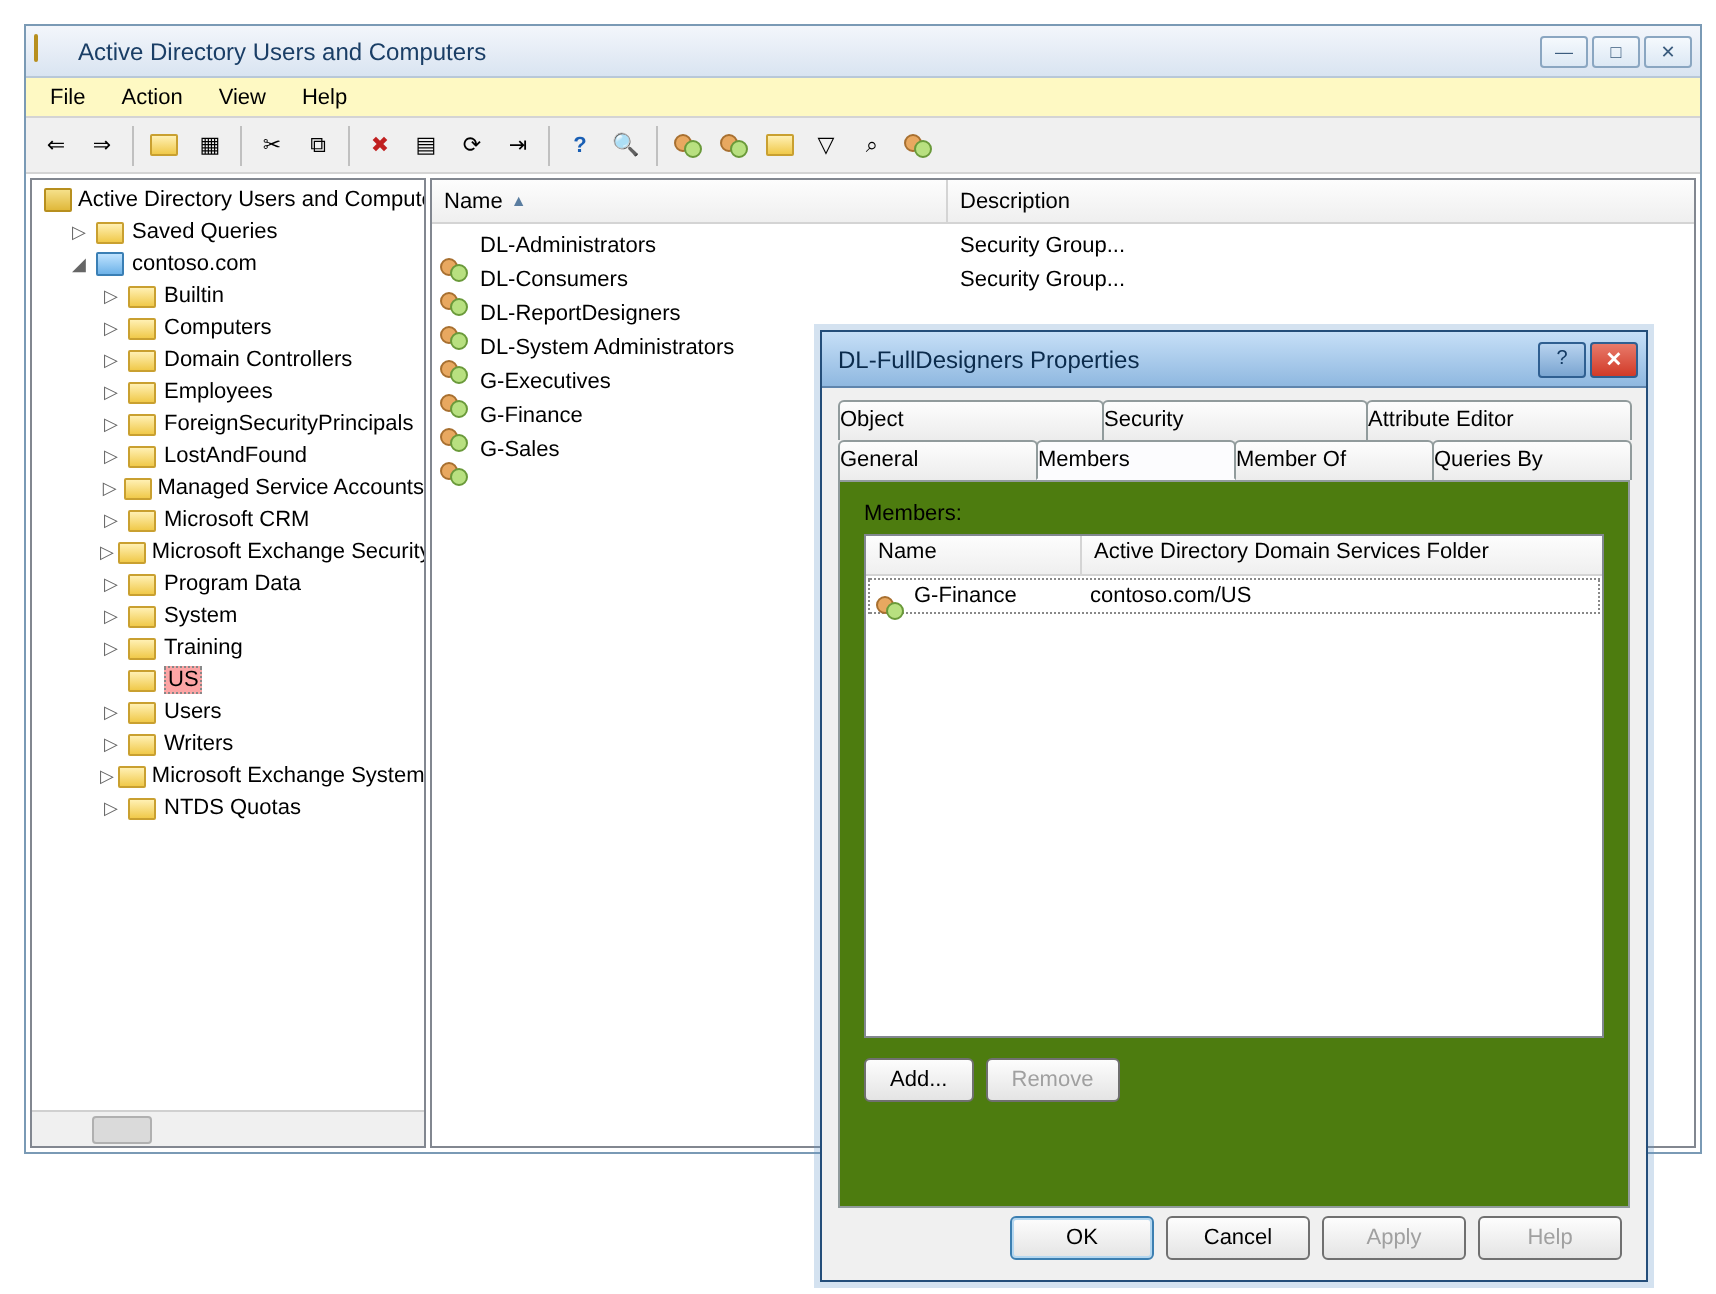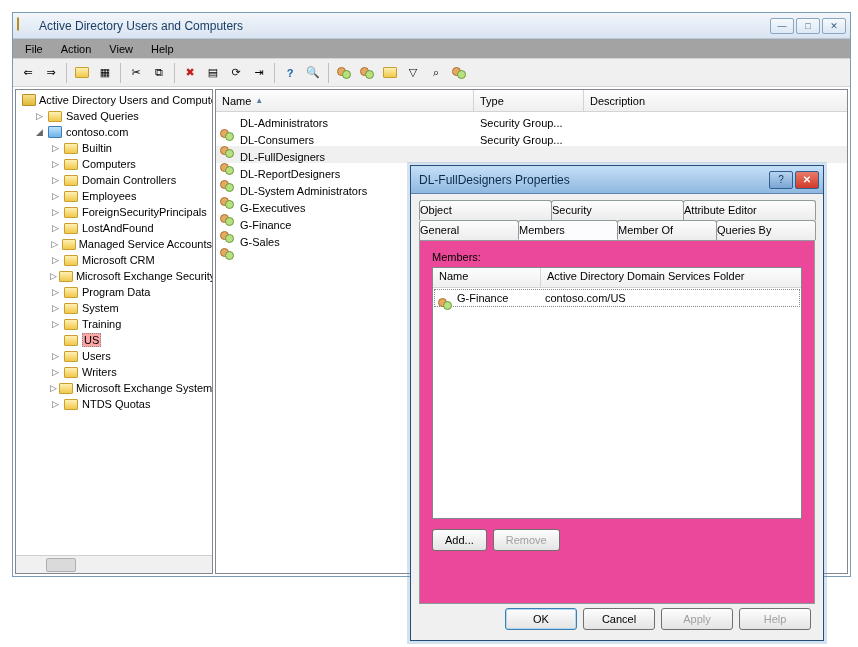--- a/index.html
+++ b/index.html
@@ -6,21 +6,21 @@
 body { font-family: "Segoe UI", Tahoma, sans-serif; font-size: 11px; background: #fff; width: 858px; height: 647px; position: relative; overflow: hidden; }
 
 
 .main-window { border: 1px solid #7a9ab5; background: #fff; width: 839px; height: 565px; position: absolute; left: 12px; top: 12px; }
 .titlebar { height: 26px; background: linear-gradient(#f3f6fb,#d9e4f1); border-bottom: 1px solid #b8c8d8; display: flex; align-items: center; padding: 0 4px; }
 .titlebar .app-icon { width: 16px; height: 16px; margin-right: 6px; display: inline-block; }
 .titlebar .title { flex: 1; color: #1a3e66; font-size: 12px; }
 .win-btns { display: flex; gap: 2px; }
 .win-btn { width: 24px; height: 16px; border: 1px solid #8aa6c1; border-radius: 2px; background: linear-gradient(#f5f9fd,#dce8f4); display: flex; align-items: center; justify-content: center; font-size: 9px; color: #3b5c7e; cursor: pointer; }
 
-.menubar { height: 20px; display: flex; align-items: center; padding: 0 4px; gap: 2px; background: #a3a3a3; border-bottom: 1px solid #d4d4d4; }
+.menubar { height: 20px; display: flex; align-items: center; padding: 0 4px; gap: 2px; background: #fef9c3; border-bottom: 1px solid #d4d4d4; }
 .menubar .menu-item { padding: 2px 8px; cursor: pointer; }
 
 .toolbar { height: 28px; display: flex; align-items: center; padding: 0 4px; gap: 1px; background: #f0f0f0; border-bottom: 1px solid #d4d4d4; }
 .tb-btn { width: 22px; height: 22px; display: flex; align-items: center; justify-content: center; border: 1px solid transparent; border-radius: 2px; cursor: pointer; }
 .tb-sep { width: 1px; height: 20px; background: #c0c0c0; margin: 0 3px; }
 
 .content { display: flex; height: calc(100% - 74px); }
 .tree-pane { width: 198px; border: 1px solid #828790; margin: 2px; background: #fff; overflow: hidden; display: flex; flex-direction: column; }
 .tree-body { flex: 1; overflow: hidden; padding: 2px 0; }
 .tree-scroll { height: 18px; border-top: 1px solid #d0d0d0; display: flex; align-items: center; background: #f0f0f0; }
@@ -49,21 +49,21 @@
 .d-titlebar .d-title { flex: 1; color: #0b2b4c; font-size: 12px; padding-left: 4px; }
 .d-tbtn { width: 24px; height: 18px; border: 1px solid #2f5f91; border-radius: 2px; display: flex; align-items: center; justify-content: center; margin-left: 2px; font-size: 10px; color: #fff; cursor: pointer; }
 .d-tbtn.help { background: linear-gradient(#b8d3ef,#7aa5d1); color: #133a63; }
 .d-tbtn.close { background: linear-gradient(#e87a6a,#d13a28); font-weight: bold; }
 
 .tab-area { padding: 6px 8px 0 8px; }
 .tab-row { display: flex; }
 .tab { flex: 1; text-align: left; height: 20px; line-height: 19px; border: 1px solid #919b9c; background: linear-gradient(#fdfdfd,#ececec); border-bottom: none; font-size: 11px; cursor: pointer; margin-right: -1px; border-radius: 3px 3px 0 0; }
 .tab.back { position: relative; z-index: 1; }
 .tab.active { background: #fcfcfe; position: relative; z-index: 3; border-bottom: 1px solid #fcfcfe; margin-bottom: -1px; }
-.tab-panel { border: 1px solid #919b9c; background: #ec4899; height: 364px; padding: 10px 12px; position: relative; z-index: 2; }
+.tab-panel { border: 1px solid #919b9c; background: #4d7c0f; height: 364px; padding: 10px 12px; position: relative; z-index: 2; }
 
 .members-label { margin-bottom: 4px; }
 .members-list { border: 1px solid #828790; background: #fff; height: 252px; }
 .members-list .mh { display: flex; height: 20px; border-bottom: 1px solid #d4d4d4; }
 .members-list .mh .mc { padding: 2px 6px; background: linear-gradient(#fdfdfd,#efefef); border-right: 1px solid #d4d4d4; }
 .members-list .mrow { display: flex; align-items: center; height: 18px; border: 1px dotted #888; margin: 1px; }
 .members-list .mrow .mi { width: 16px; margin: 0 3px; }
 .members-list .mrow .mc0 { width: 88px; }
 
 .dlg-btns-row { margin-top: 10px; display: flex; gap: 6px; }
@@ -287,38 +287,32 @@
       <div class="tree-scroll">
           <div class="thumb"></div>
         </div>
     </div>
     <div class="list-pane">
       <div class="list-header">
         <div class="col" style="width:258px">
             <span>Name</span>
             <span class="sort-arrow">▲</span>
           </div>
-        <div class="col" style="width:110px">Type</div>
         <div class="col" style="flex:1;border-right:none">Description</div>
       </div>
       <div class="list-body" id="list-body">
           <div class="list-row">
             <span class="ricon"><span class="ico-group"></span></span>
             <span class="c0">DL-Administrators</span>
             <span class="c1">Security Group...</span>
           </div>
           <div class="list-row">
             <span class="ricon"><span class="ico-group"></span></span>
             <span class="c0">DL-Consumers</span>
             <span class="c1">Security Group...</span>
-          </div>
-          <div class="list-row selected">
-            <span class="ricon"><span class="ico-group"></span></span>
-            <span class="c0">DL-FullDesigners</span>
-            <span class="c1"></span>
           </div>
           <div class="list-row">
             <span class="ricon"><span class="ico-group"></span></span>
             <span class="c0">DL-ReportDesigners</span>
             <span class="c1"></span>
           </div>
           <div class="list-row">
             <span class="ricon"><span class="ico-group"></span></span>
             <span class="c0">DL-System Administrators</span>
             <span class="c1"></span>

